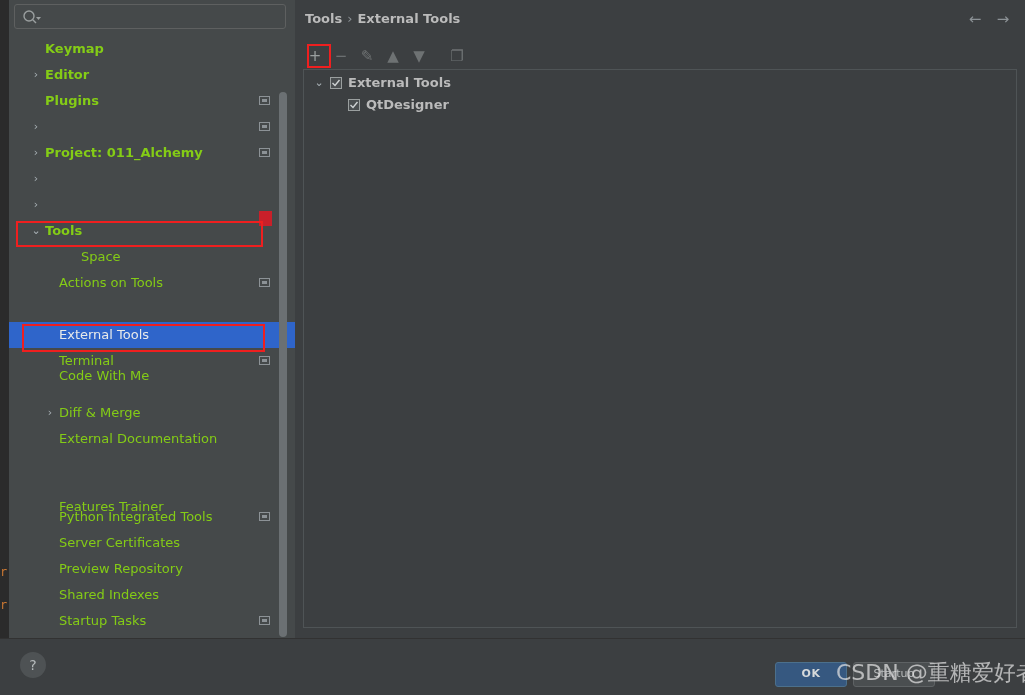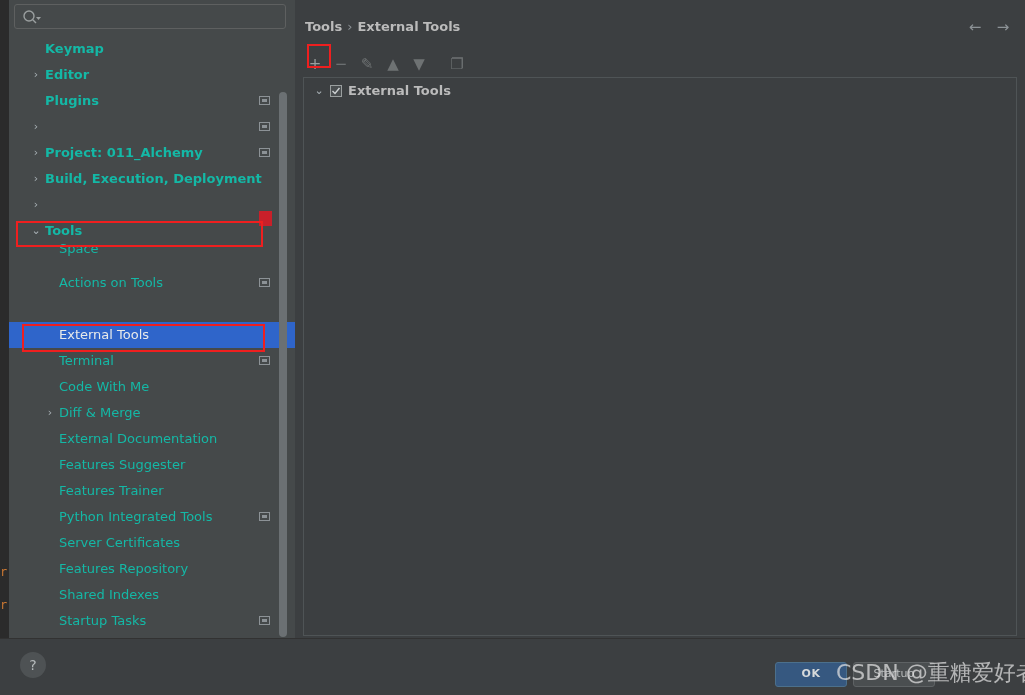--- a/index.html
+++ b/index.html
@@ -104,21 +104,21 @@
     line-height: 26px;
     text-align: center;
     color: #a9b1b6;
     font-size: 11px;
   }
   .s-row .s-label {
     position: absolute;
     top: 0;
     height: 26px;
     line-height: 26px;
-    color: #14b8a6;
+    color: #84cc16;
     white-space: nowrap;
   }
   .s-row.lvl0 .s-label { left: 36px; font-weight: bold; }
   .s-row.lvl1 .s-label { left: 50px; font-weight: normal; }
   .s-row.lvl1 .s-arrow { left: 34px; }
   .s-row.selected { background: #2f65ca; width: 286px; }
   .s-row.selected .s-label { color: #e8eaea; }
   .s-badge {
     position: absolute;
     right: 14px; top: 8px;
@@ -156,21 +156,20 @@
     width: 13px; height: 15px;
     background: #c9202a;
   }
 
   
   #right-panel {
     position: absolute;
     left: 295px; top: 0;
     width: 730px; height: 638px;
     background: #3c3f41;
-    margin-top: 8px;
   }
   #breadcrumb {
     position: absolute;
     left: 10px; top: 9px;
     height: 20px; line-height: 20px;
     color: #bbbbbb;
     font-weight: bold;
     font-size: 13px;
   }
   #breadcrumb .crumb-sep {
@@ -373,74 +372,70 @@
         </div>
         <div class="s-row lvl0" style="top: 104px;">
           <span class="s-arrow">›</span>
           <span class="s-label">Project: 011_Alchemy</span>
           <span class="s-badge">
             <i></i>
           </span>
         </div>
         <div class="s-row lvl0" style="top: 130px;">
           <span class="s-arrow">›</span>
-          <span class="s-label">Build, Execution, Deployment</span>
         </div>
         <div class="s-row lvl0" style="top: 156px;">
           <span class="s-arrow">›</span>
         </div>
         <div class="s-row lvl0" style="top: 182px;">
           <span class="s-arrow">⌄</span>
           <span class="s-label">Tools</span>
         </div>
-        <div class="s-row lvl1" style="top: 200px;">
+        <div class="s-row lvl1" style="top: 208px; margin-left: 22px;">
           <span class="s-label">Space</span>
         </div>
         <div class="s-row lvl1" style="top: 234px;">
           <span class="s-label">Actions on Tools</span>
           <span class="s-badge">
             <i></i>
           </span>
         </div>
         <div class="s-row lvl1 selected" style="top: 286px;">
           <span class="s-label">External Tools</span>
         </div>
         <div class="s-row lvl1" style="top: 312px;">
           <span class="s-label">Terminal</span>
           <span class="s-badge">
             <i></i>
           </span>
         </div>
-        <div class="s-row lvl1" style="top: 338px;">
+        <div class="s-row lvl1" style="top: 327px;">
           <span class="s-label">Code With Me</span>
         </div>
         <div class="s-row lvl1" style="top: 364px;">
           <span class="s-arrow">›</span>
           <span class="s-label">Diff &amp; Merge</span>
         </div>
         <div class="s-row lvl1" style="top: 390px;">
           <span class="s-label">External Documentation</span>
         </div>
-        <div class="s-row lvl1" style="top: 416px;">
-          <span class="s-label">Features Suggester</span>
-        </div>
-        <div class="s-row lvl1" style="top: 442px; text-decoration: underline;">
+        <div class="s-row lvl1" style="top: 458px; text-decoration: underline;">
           <span class="s-label">Features Trainer</span>
         </div>
         <div class="s-row lvl1" style="top: 468px;">
           <span class="s-label">Python Integrated Tools</span>
           <span class="s-badge">
             <i></i>
           </span>
         </div>
         <div class="s-row lvl1" style="top: 494px;">
           <span class="s-label">Server Certificates</span>
         </div>
         <div class="s-row lvl1" style="top: 520px;">
-          <span class="s-label">Features Repository</span>
+          <span class="s-label">Preview Repository</span>
         </div>
         <div class="s-row lvl1" style="top: 572px;">
           <span class="s-label">Startup Tasks</span>
           <span class="s-badge">
             <i></i>
           </span>
         </div>
         <div class="s-row lvl1" style="top: 546px;">
           <span class="s-label">Shared Indexes</span>
         </div>
@@ -490,20 +485,28 @@
     <div id="tools-tree">
         <div class="t-row lvl0" style="top: 2px;">
           <span class="t-arrow">⌄</span>
           <span class="t-check">
             <svg width="10" height="10" viewBox="0 0 10 10">
               <polyline points="1.5,5 4,7.5 8.5,2" fill="none" stroke="#cfd3d4" stroke-width="1.4"></polyline>
             </svg>
           </span>
           <span class="t-label">External Tools</span>
         </div>
+        <div class="t-row lvl1" style="top: 24px;">
+          <span class="t-check">
+            <svg width="10" height="10" viewBox="0 0 10 10">
+              <polyline points="1.5,5 4,7.5 8.5,2" fill="none" stroke="#cfd3d4" stroke-width="1.4"></polyline>
+            </svg>
+          </span>
+          <span class="t-label">QtDesigner</span>
+        </div>
       </div>
   </div>
 
   <div id="bottom-bar">
     <div id="help-button">?</div>
   </div>
   <div id="cancel-button">Startup</div>
   <div id="ok-button">OK</div>
 
   <div id="watermark">CSDN @重糖爱好者</div>

